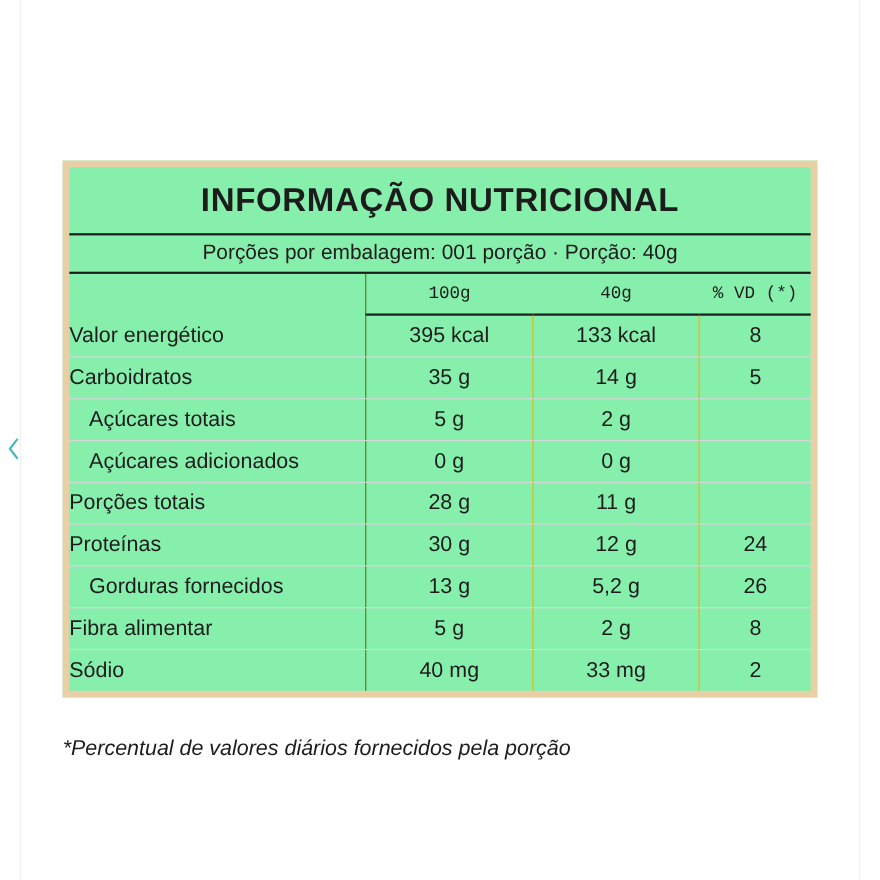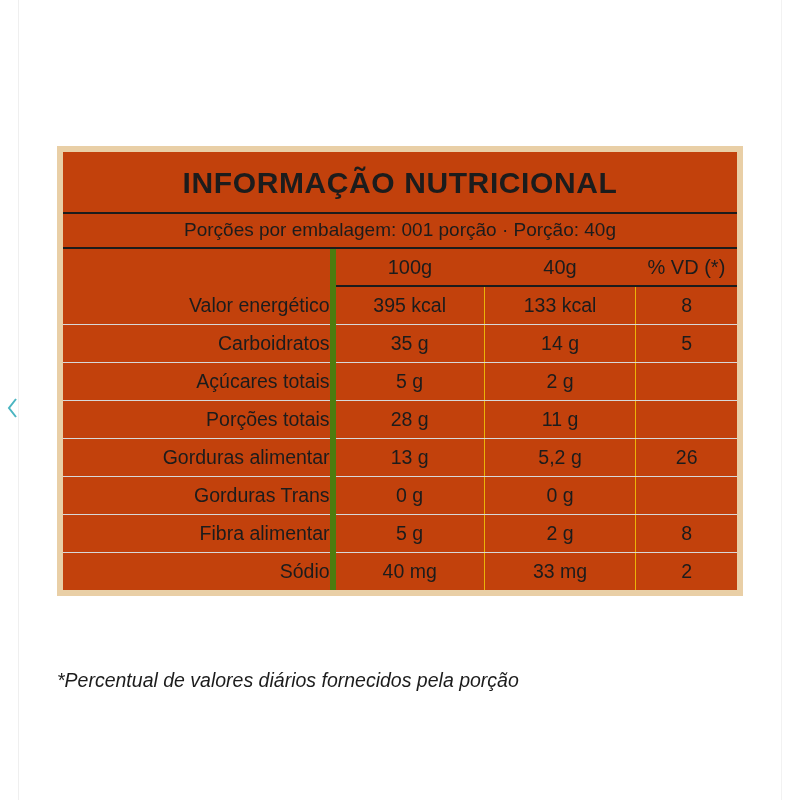--- a/index.html
+++ b/index.html
@@ -45,21 +45,21 @@
   .chevron-left svg { display: block; }
 
   
   .label-box {
     position: absolute;
     left: 57px;
     top: 146px;
     width: 686px;
     box-sizing: border-box;
     border: 6px solid #e9cfa6;
-    background: #c2410c;
+    background: #86efac;
     padding: 0;
   }
 
   .label-title {
     text-align: center;
     font-size: 30px;
     font-weight: bold;
     letter-spacing: 0.6px;
     color: #1c1c1c;
     padding: 14px 0 12px 0;
@@ -88,39 +88,40 @@
   }
 
   
   col.c-name { width: 40%; }
   col.c-100  { width: 22.5%; }
   col.c-40   { width: 22.5%; }
   col.c-vd   { width: 15%; }
 
   .hdr td {
     font-weight: bold;
-    font-size: 20px;
+    font-size: 16px;
     text-align: center;
     height: 36px;
     border-bottom: 2px solid #1c1c1c;
+    font-family: Liberation Mono, monospace;
   }
   .hdr td.name-col { border-bottom: none; }
 
   tr.data td {
     height: 37px;
     border-bottom: 1px solid #d8d8d8;
   }
   tr.data:last-child td { border-bottom: none; }
 
   td.name-col {
-    text-align: right;
+    text-align: left;
     padding-left: 16px;
-    border-right: 6px solid #4d7c0f;
-  }
-  td.name-col.indent { padding-left: 38px; }
+    border-right: 1px solid #4d7c0f;
+  }
+  td.name-col.indent { padding-left: 18px; }
 
   td.val {
     text-align: center;
     border-right: 1px solid #eab308;
   }
   td.vd {
     text-align: center;
   }
 
   
@@ -179,36 +180,42 @@
             <td class="val">14 g</td>
             <td class="vd">5</td>
           </tr>
           <tr class="data">
             <td class="name-col indent">Açúcares totais</td>
             <td class="val">5 g</td>
             <td class="val">2 g</td>
             <td class="vd"></td>
           </tr>
           <tr class="data">
+            <td class="name-col indent">Açúcares adicionados</td>
+            <td class="val">0 g</td>
+            <td class="val">0 g</td>
+            <td class="vd"></td>
+          </tr>
+          <tr class="data">
             <td class="name-col">Porções totais</td>
             <td class="val">28 g</td>
             <td class="val">11 g</td>
             <td class="vd"></td>
           </tr>
           <tr class="data">
-            <td class="name-col indent">Gorduras alimentar</td>
+            <td class="name-col">Proteínas</td>
+            <td class="val">30 g</td>
+            <td class="val">12 g</td>
+            <td class="vd">24</td>
+          </tr>
+          <tr class="data">
+            <td class="name-col indent">Gorduras fornecidos</td>
             <td class="val">13 g</td>
             <td class="val">5,2 g</td>
             <td class="vd">26</td>
-          </tr>
-          <tr class="data">
-            <td class="name-col indent">Gorduras Trans</td>
-            <td class="val">0 g</td>
-            <td class="val">0 g</td>
-            <td class="vd"></td>
           </tr>
           <tr class="data">
             <td class="name-col">Fibra alimentar</td>
             <td class="val">5 g</td>
             <td class="val">2 g</td>
             <td class="vd">8</td>
           </tr>
           <tr class="data">
             <td class="name-col">Sódio</td>
             <td class="val">40 mg</td>

